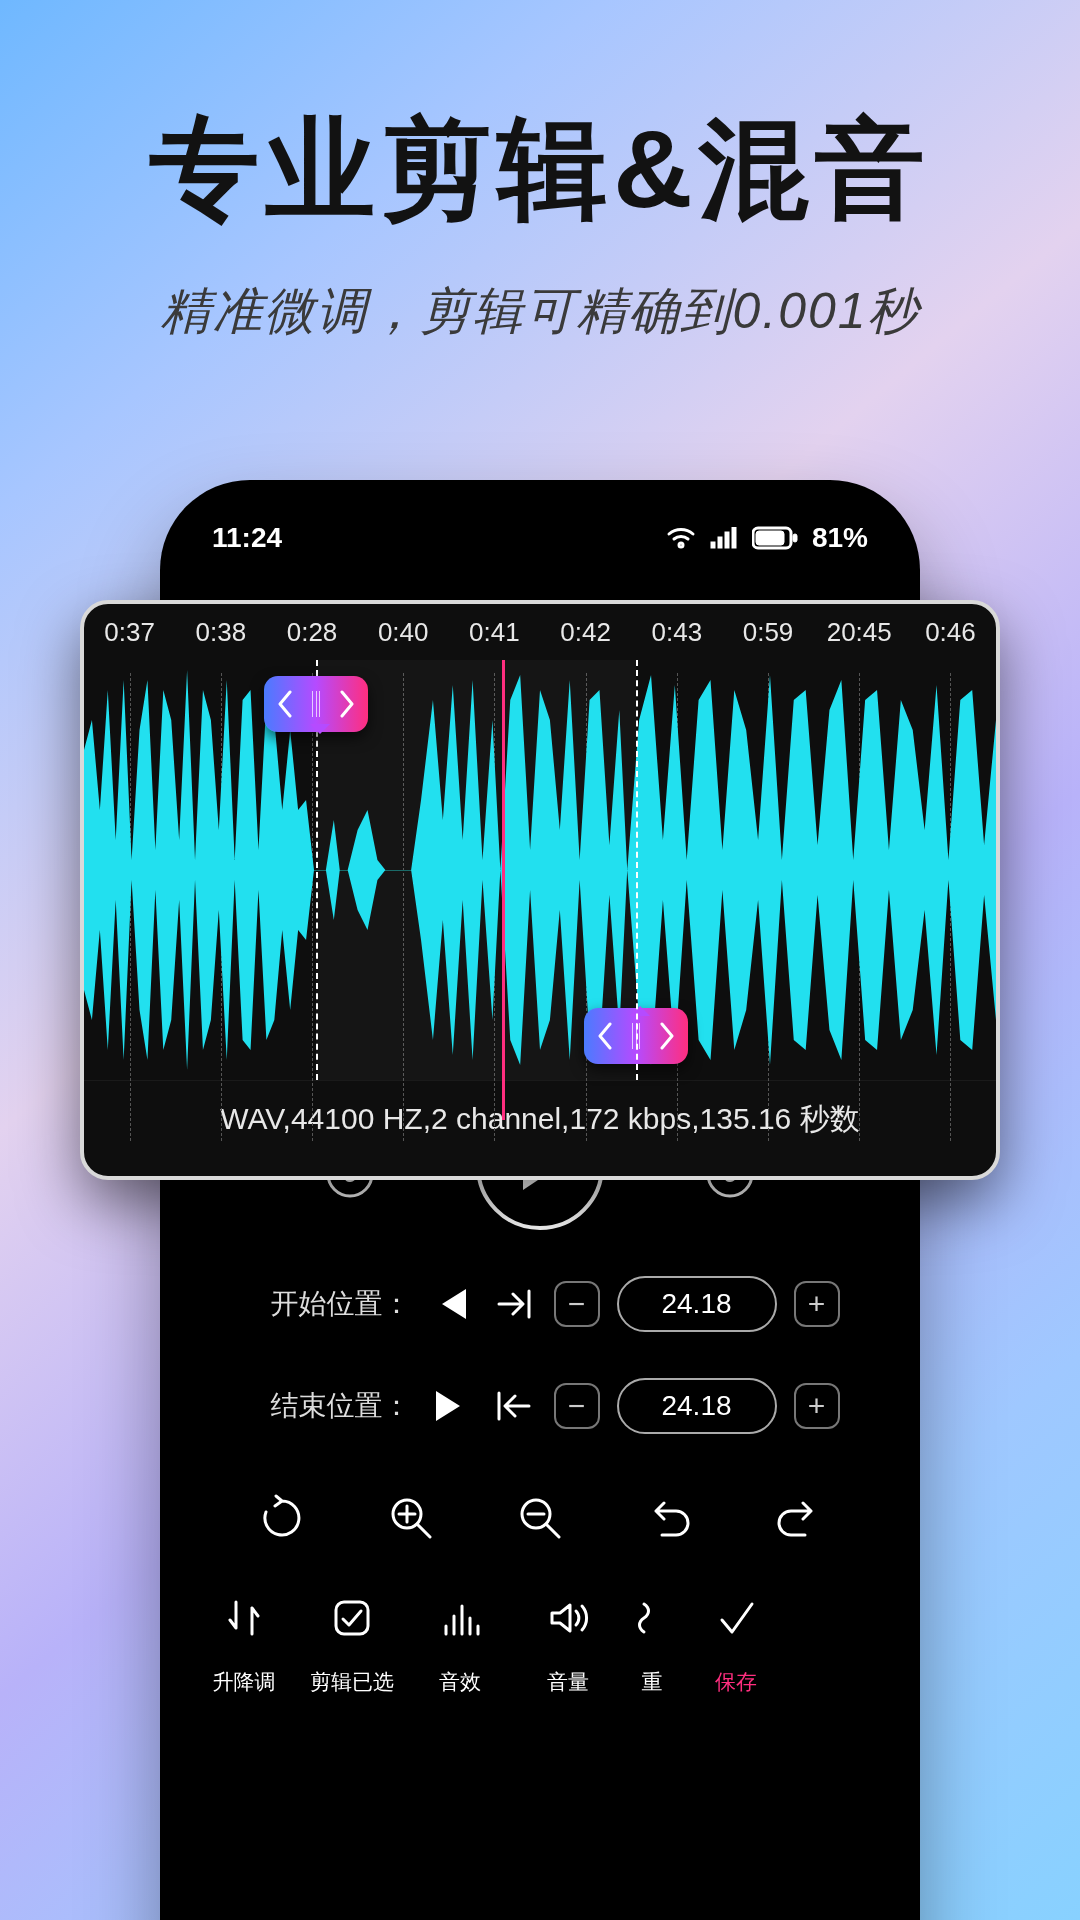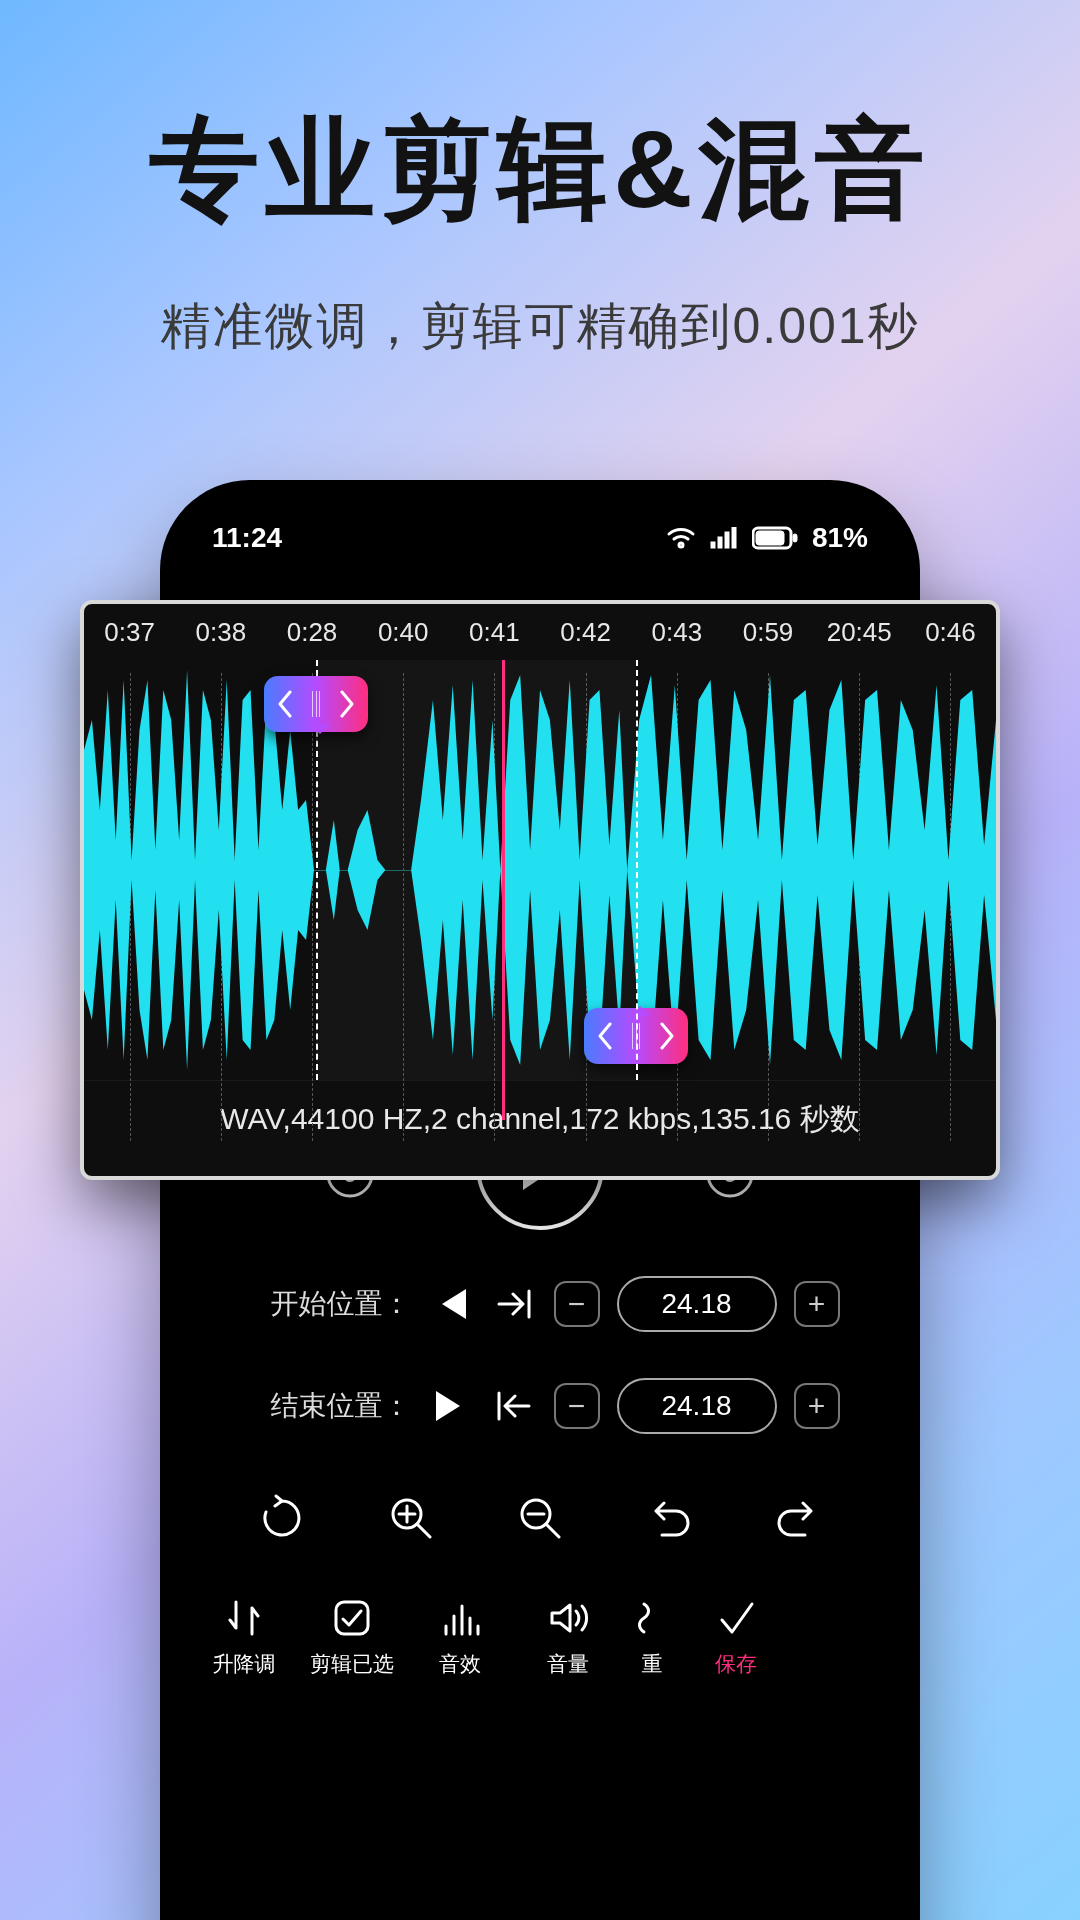--- a/index.html
+++ b/index.html
@@ -6,21 +6,21 @@
 html, body { width: 1080px; height: 1920px; overflow: hidden; -webkit-font-smoothing: antialiased; }
 body {
   font-family: "PingFang SC", "Microsoft YaHei", "Helvetica Neue", Arial, sans-serif;
   background: linear-gradient(140deg, #6fb8ff 0%, #a7c6ff 18%, #e3d2ef 40%, #b8b2f9 60%, #9fc8ff 80%, #88d1ff 100%);
   position: relative;
 }
 
 
 .hero { text-align: center; padding-top: 96px; color: #121212; }
 .hero h1 { font-size: 110px; font-weight: 800; letter-spacing: 6px; }
-.hero p  { font-size: 50px; color: #3a3a3a; margin-top: 48px; letter-spacing: 2px; }
+.hero p  { font-size: 50px; color: #3a3a3a; margin-top: 33px; letter-spacing: 2px; font-style: italic; }
 
 
 .phone {
   position: absolute; top: 480px; left: 50%; transform: translateX(-50%);
   width: 760px; height: 1640px; background: #000; border-radius: 90px 90px 0 0;
   padding: 36px 28px 0 28px; box-shadow: 0 40px 80px rgba(0,0,0,0.35);
 }
 
 
 .status-bar { display: flex; justify-content: space-between; color: #fff; font-size: 28px; font-weight: 600; padding: 6px 24px 28px 24px; }
@@ -37,31 +37,31 @@
 .pos-row { display:flex; align-items:center; justify-content:center; gap:17px; color:#fff; font-size:28px; margin-top:46px; }
 .pos-row .lbl { width: 170px; text-align:right; color:#ddd; }
 .pos-row .ico { width:46px; display:flex; justify-content:center; }
 .pos-row .sq  { width:46px; height:46px; border:2px solid #777; color:#ccc; border-radius:12px; display:flex; align-items:center; justify-content:center; font-size:30px; }
 .pos-row .val { width:160px; height:56px; border:2px solid #aaa; border-radius:30px; display:flex; align-items:center; justify-content:center; font-weight:400; }
 
 .tool-row { display:flex; justify-content:space-around; color:#fff; margin: 52px 30px 0 30px; }
 .tool-row .tool { width:64px; height:64px; display:flex; align-items:center; justify-content:center; }
 
 .bottom-bar { display:flex; align-items:flex-end; gap:0; color:#fff; font-size:21px; margin-top:46px; padding: 0 2px; }
-.bottom-bar .item { flex:0 0 108px; display:flex; flex-direction:column; align-items:center; gap:10px; }
+.bottom-bar .item { flex:0 0 108px; display:flex; flex-direction:column; align-items:center; gap:28px; }
 .bottom-bar .item svg { width:44px; height:44px; }
 .bottom-bar .item.save { color:#ff2e7f; }
 .bottom-bar .item.save svg { stroke:#ff2e7f; }
 .bottom-bar .item.cut { flex:0 0 60px; overflow:hidden; }
 
 
 .wave-card {
   position:absolute; top:600px; left:50%; transform:translateX(-50%);
   width:920px; height:580px; background:#0e0e0e; border:4px solid #d9d9d9;
-  border-radius:12px; box-shadow:0 24px 60px rgba(0,0,0,0.5); overflow:hidden;
+  border-radius:28px; box-shadow:0 24px 60px rgba(0,0,0,0.5); overflow:hidden;
 }
 .ruler { display:flex; color:#e8e8e8; font-size:26px; height:56px; align-items:center; position:relative; }
 .ruler .tick { flex:1; text-align:center; position:relative; }
 .ruler .tick::after { content:""; position:absolute; top:56px; left:50%; width:0; height:468px; border-left:1px dashed #555; }
 .wave-area { position:relative; height:420px; }
 .wave-area svg.wave { position:absolute; inset:0; width:100%; height:100%; }
 .midline { position:absolute; top:50%; left:0; right:0; height:0; border-top:1px solid #1a6a68; }
 .wave-area::before, .wave-area::after{ content:""; position:absolute; top:0; bottom:0; border-left:2px dashed #fff; }
 .wave-area::before{ left:232px; } .wave-area::after{ left:552px; }
 .playhead { position:absolute; top:0; bottom:-40px; left:418px; width:3px; background:#ff2e7f; }

